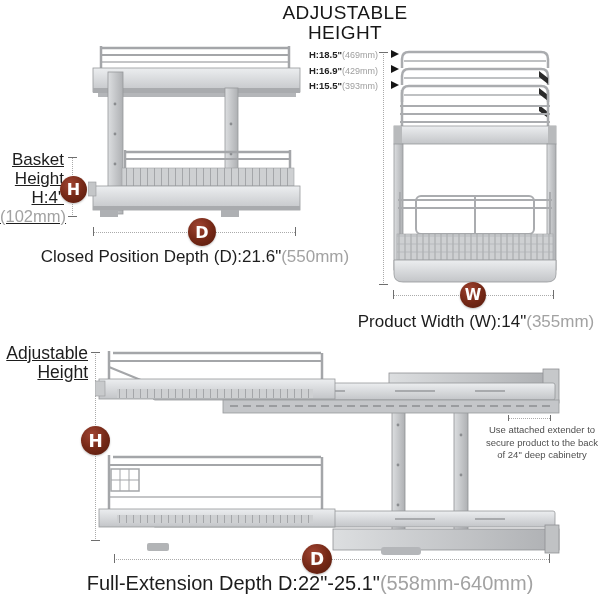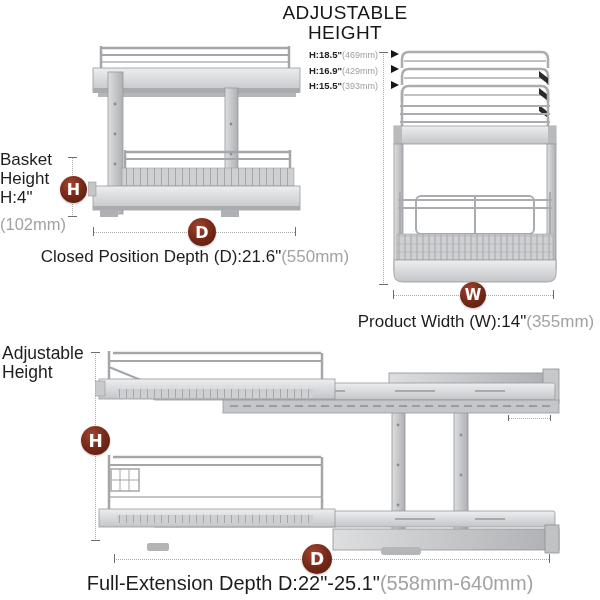--- a/index.html
+++ b/index.html
@@ -1,26 +1,26 @@
 <!DOCTYPE html>
 <html><head>
 <meta charset="utf-8">
 <style>
   html,body{margin:0;padding:0;background:#fff;}
   #canvas{position:relative;width:600px;height:600px;background:#ffffff;overflow:hidden;
           font-family:"Liberation Sans",sans-serif;color:#1d1d1d;}
   .abs{position:absolute;}
   
   .t-big{font-size:17px;color:#1d1d1d;white-space:nowrap;}
-  .gray{color:#a2a2a2;margin-top:8px;}
+  .gray{color:#a2a2a2;}
   .title{font-size:19px;font-weight:500;letter-spacing:.4px;text-align:center;line-height:20px;color:#161616;}
   .ho-row{height:15.5px;text-align:right;font-size:9.5px;line-height:15.5px;white-space:nowrap;}
   .ho-label{font-weight:bold;color:#222;}
   .ho-metric{color:#9e9e9e;font-size:9px;}
-  .side-label{text-align:left;font-size:17px;line-height:19px;color:#1d1d1d;}
+  .side-label{text-align:right;font-size:17px;line-height:19px;color:#1d1d1d;text-decoration:underline;}
   .note{font-size:9.5px;line-height:12.5px;text-align:center;color:#4f4f4f;}
   
   .dim-h{border-top:1px dotted #aaa;height:0;}
   .dim-v{border-left:1px dotted #aaa;width:0;}
   .tick-v{width:1px;height:9px;background:#6e6e6e;}
   .tick-h{width:9px;height:1px;background:#6e6e6e;}
   .tick-v.sm{height:6px;}
   
   .marker{border-radius:50%;color:#fff;font-weight:bold;display:flex;align-items:center;justify-content:center;
           background:radial-gradient(circle at 38% 30%, #a04432 0%, #762917 50%, #541a0c 100%);
@@ -244,20 +244,25 @@
     <rect x="450" y="180" width="14" height="28" fill="#c0c2c4" stroke="#8f9194" stroke-width="0.8"></rect>
 
     <rect x="52" y="198" width="22" height="8" rx="2" fill="#b2b4b6"></rect>
     <rect x="286" y="202" width="40" height="8" rx="3" fill="#b4b6b9"></rect>
   </svg>
 
   <div class="abs dim-h" style="left:508px;top:418px;width:42px;"></div>
   <div class="abs tick-v sm" style="left:508px;top:415px;"></div>
   <div class="abs tick-v sm" style="left:550px;top:415px;"></div>
 
+  <div class="abs note" style="left:484px;top:424px;width:116px;">
+    <div>Use attached extender to</div>
+    <div>secure product to the back</div>
+    <div>of 24" deep cabinetry</div>
+  </div>
 
   <div class="abs dim-h" style="left:114px;top:559px;width:435px;"></div>
   <div class="abs tick-v" style="left:114px;top:554px;"></div>
   <div class="abs tick-v" style="left:549px;top:554px;"></div>
   <div class="abs marker" style="left:302px;top:544px;width:30px;height:30px;font-size:17px;">D</div>
 
   <div class="abs t-big" style="left:60px;top:572px;width:500px;text-align:center;font-size:20px;">
     <span>Full-Extension Depth D:22"-25.1"</span><span class="gray">(558mm-640mm)</span>
   </div>
 

